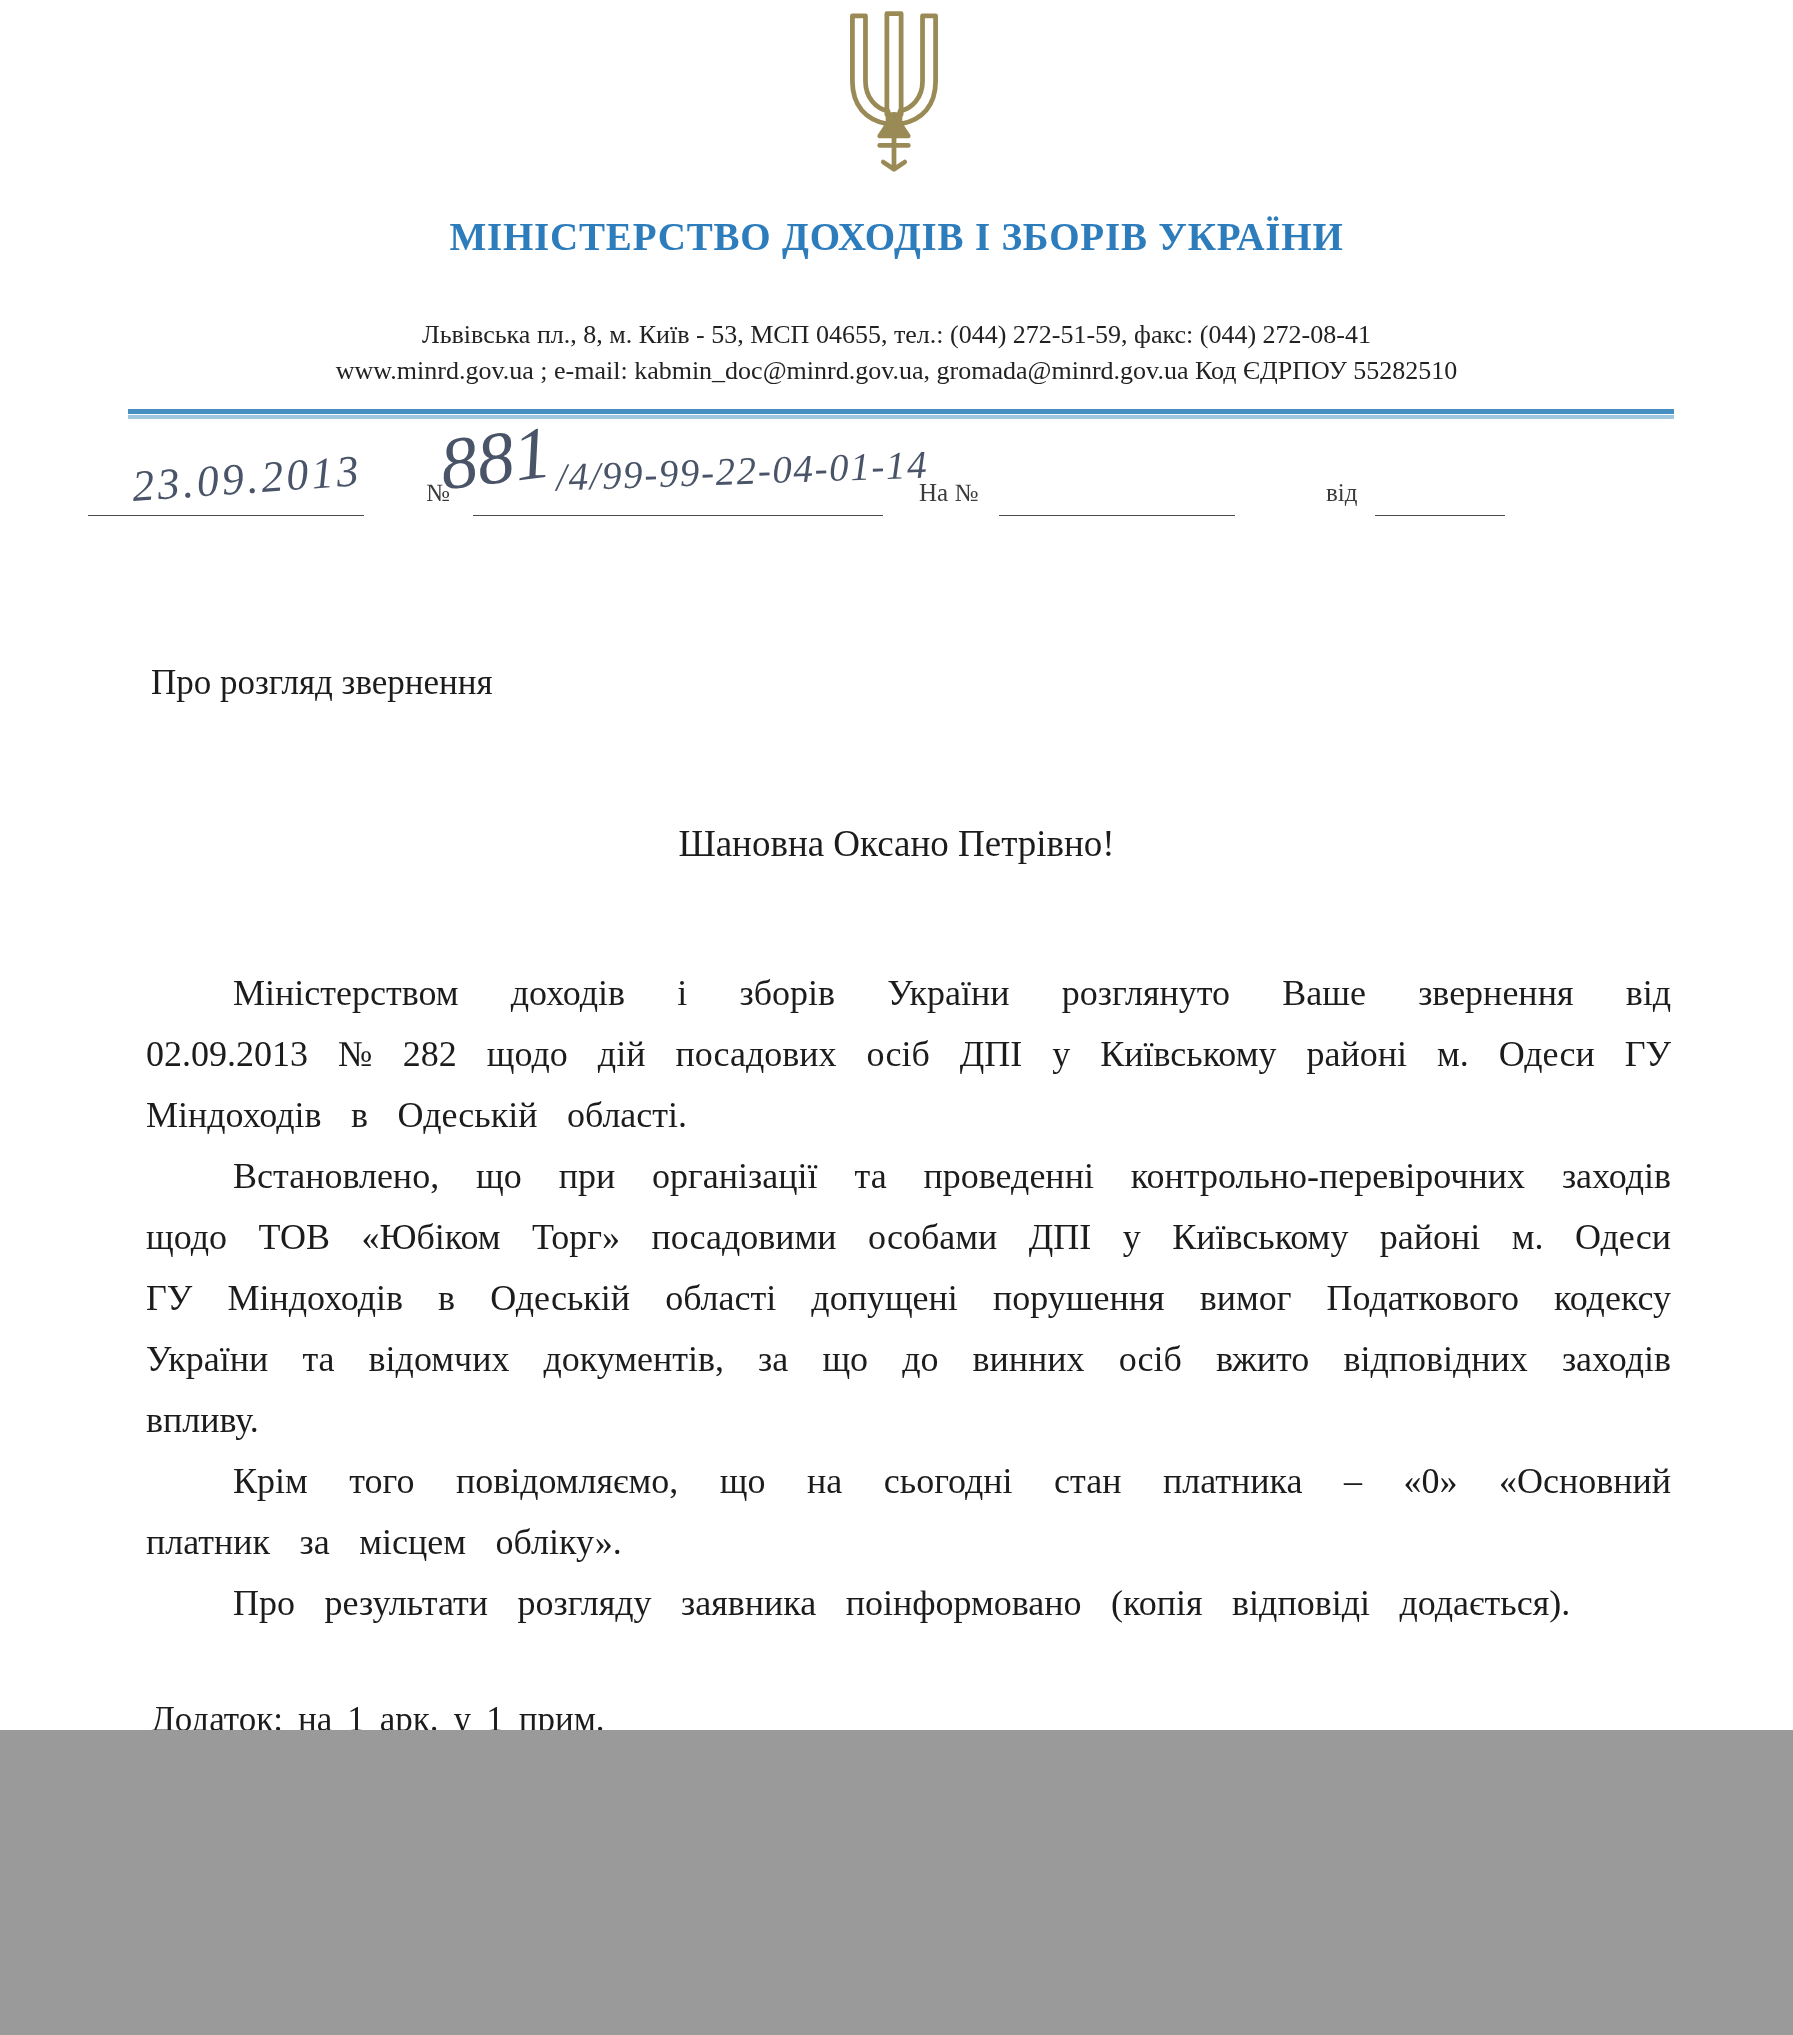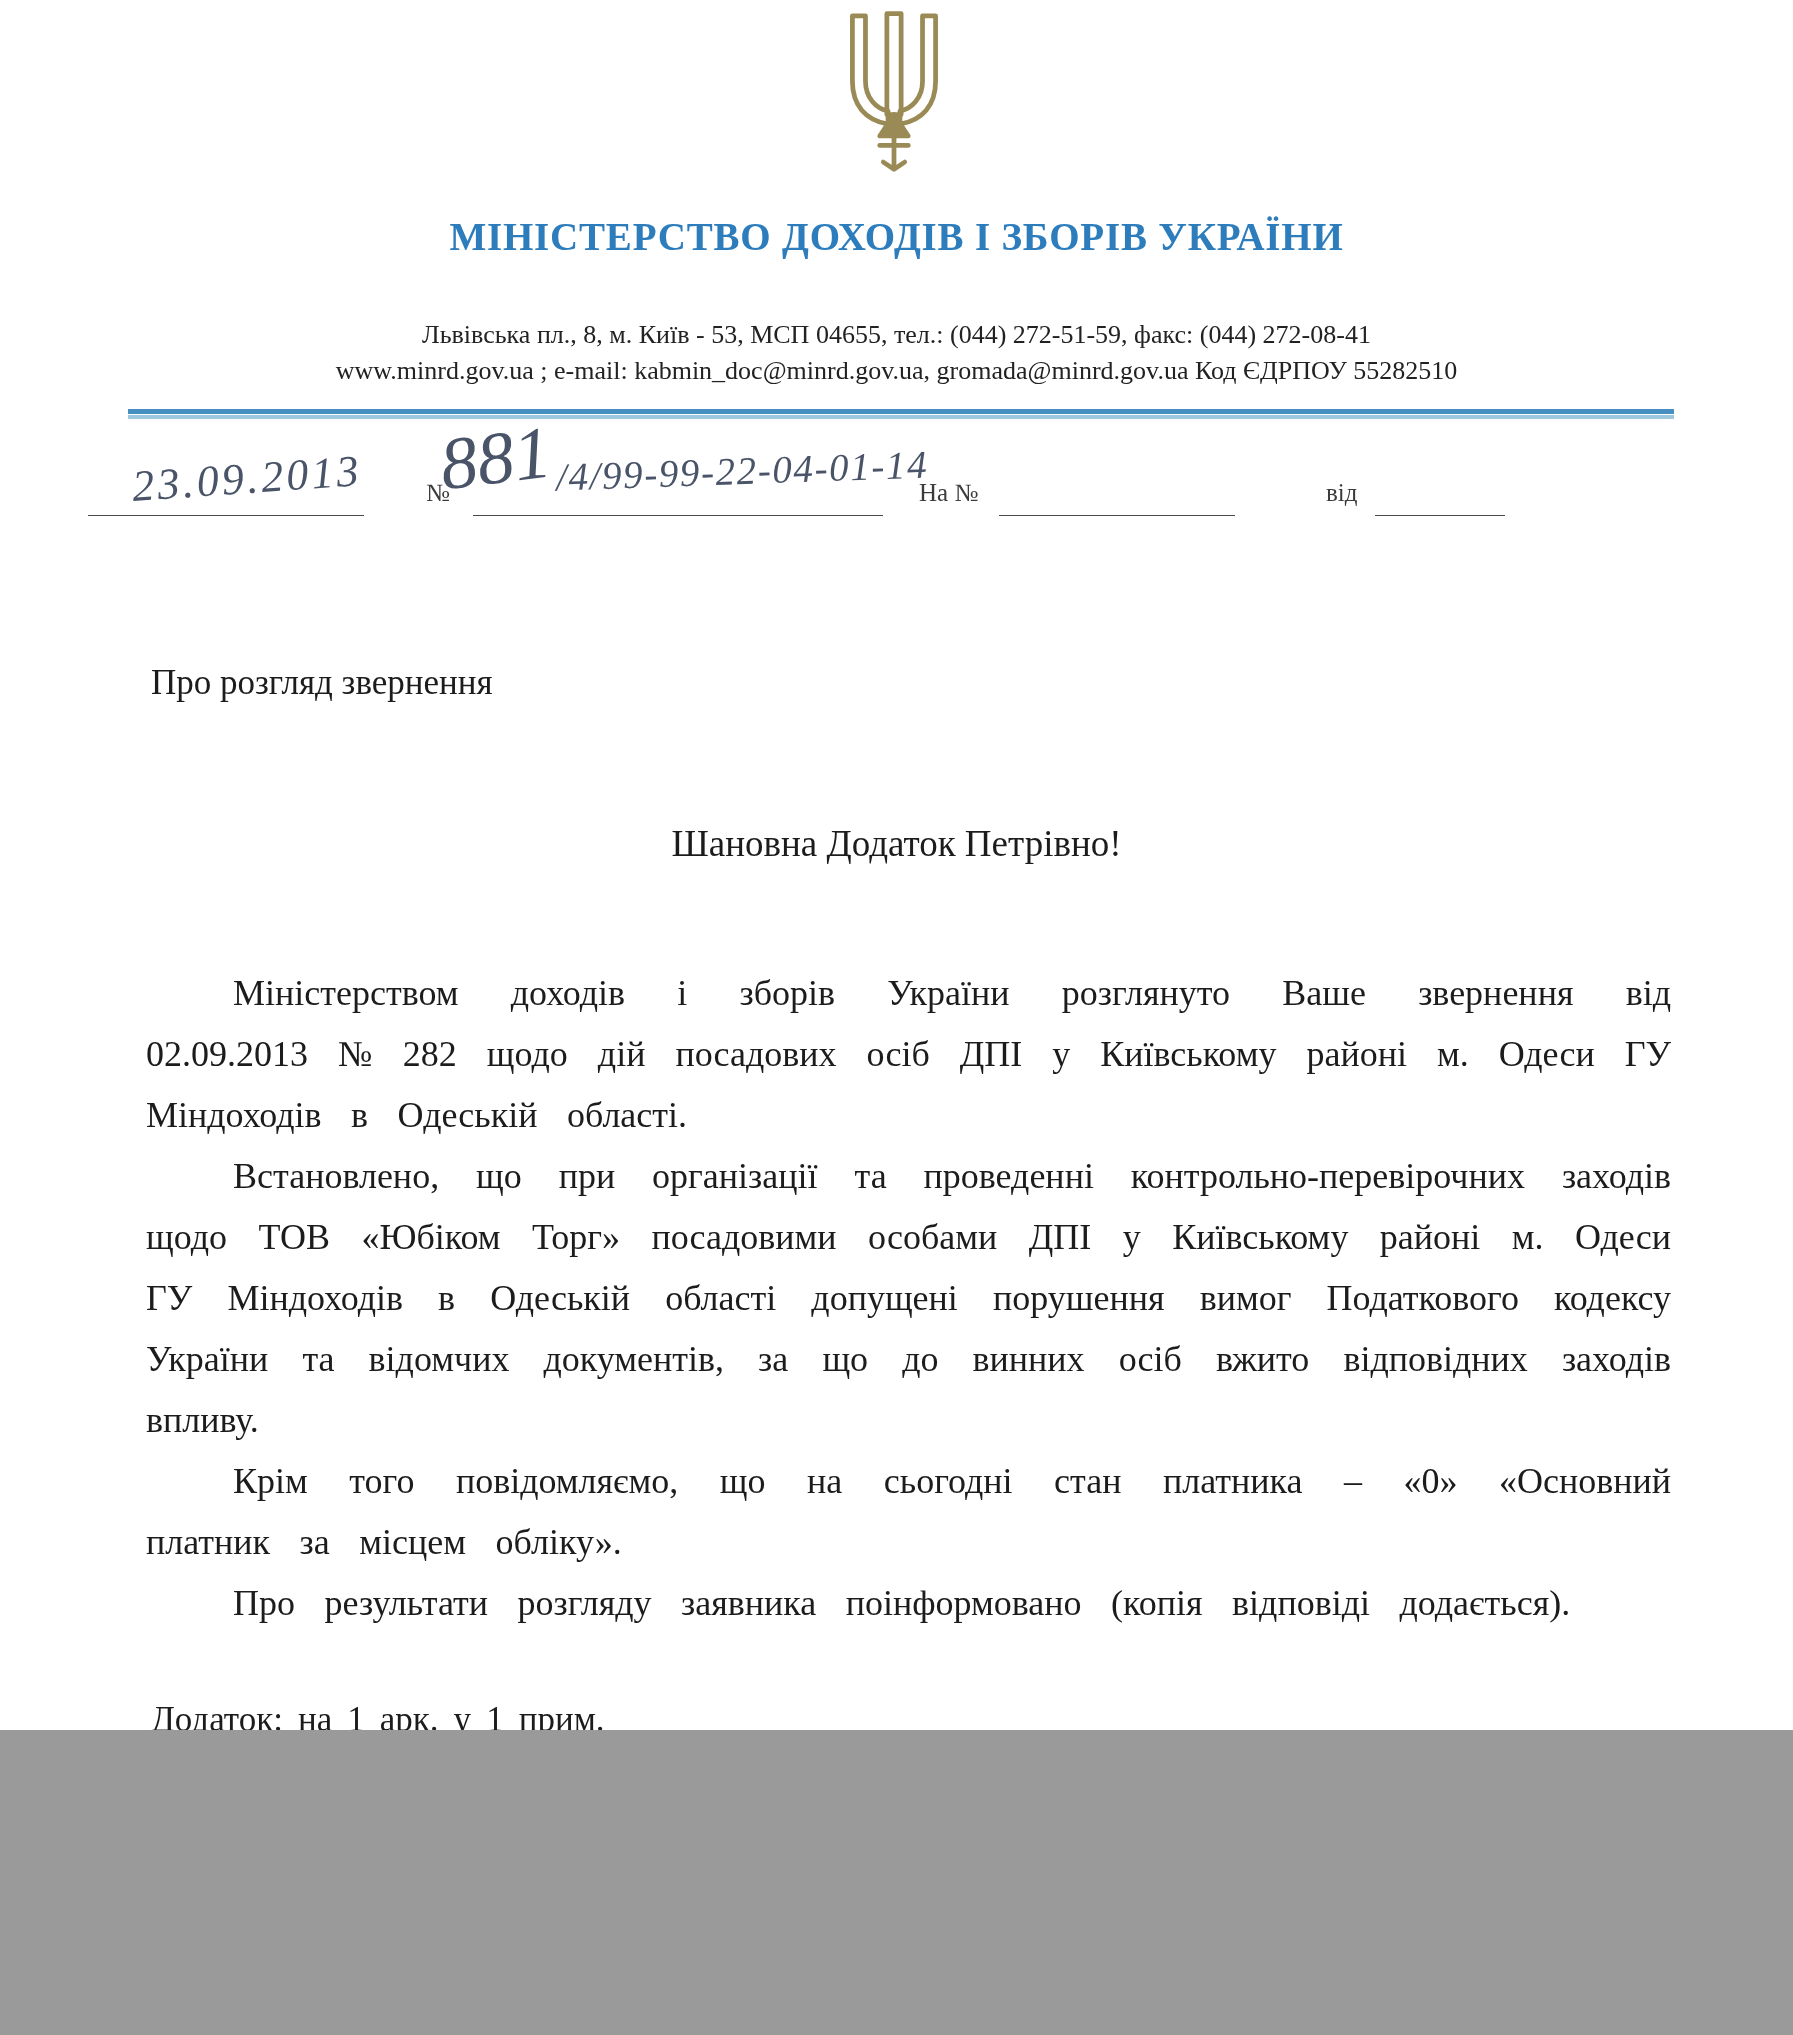--- a/index.html
+++ b/index.html
@@ -100,21 +100,21 @@
   <span class="plabel ref-nano">На №</span>
   <span class="plabel ref-vid">від</span>
   <span class="blank blank-date"></span>
   <span class="blank blank-no"></span>
   <span class="blank blank-nano"></span>
   <span class="blank blank-vid"></span>
 
 
   <div class="subject">Про розгляд звернення</div>
 
-  <div class="salutation">Шановна Додаток Петрівно!</div>
+  <div class="salutation">Шановна Оксано Петрівно!</div>
 
   <div class="body-text">
     <p>Міністерством доходів і зборів України розглянуто Ваше звернення від 02.09.2013 № 282 щодо дій посадових осіб ДПІ у Київському районі м. Одеси ГУ Міндоходів в Одеській області.</p>
     <p>Встановлено, що при організації та проведенні контрольно-перевірочних заходів щодо ТОВ «Юбіком Торг» посадовими особами ДПІ у Київському районі м. Одеси ГУ Міндоходів в Одеській області допущені порушення вимог Податкового кодексу України та відомчих документів, за що до винних осіб вжито відповідних заходів впливу.</p>
     <p>Крім того повідомляємо, що на сьогодні стан платника – «0» «Основний платник за місцем обліку».</p>
     <p>Про результати розгляду заявника поінформовано (копія відповіді додається).</p>
   </div>
 
   <div class="attachment">Додаток:  на 1 арк. у 1 прим.</div>
 

